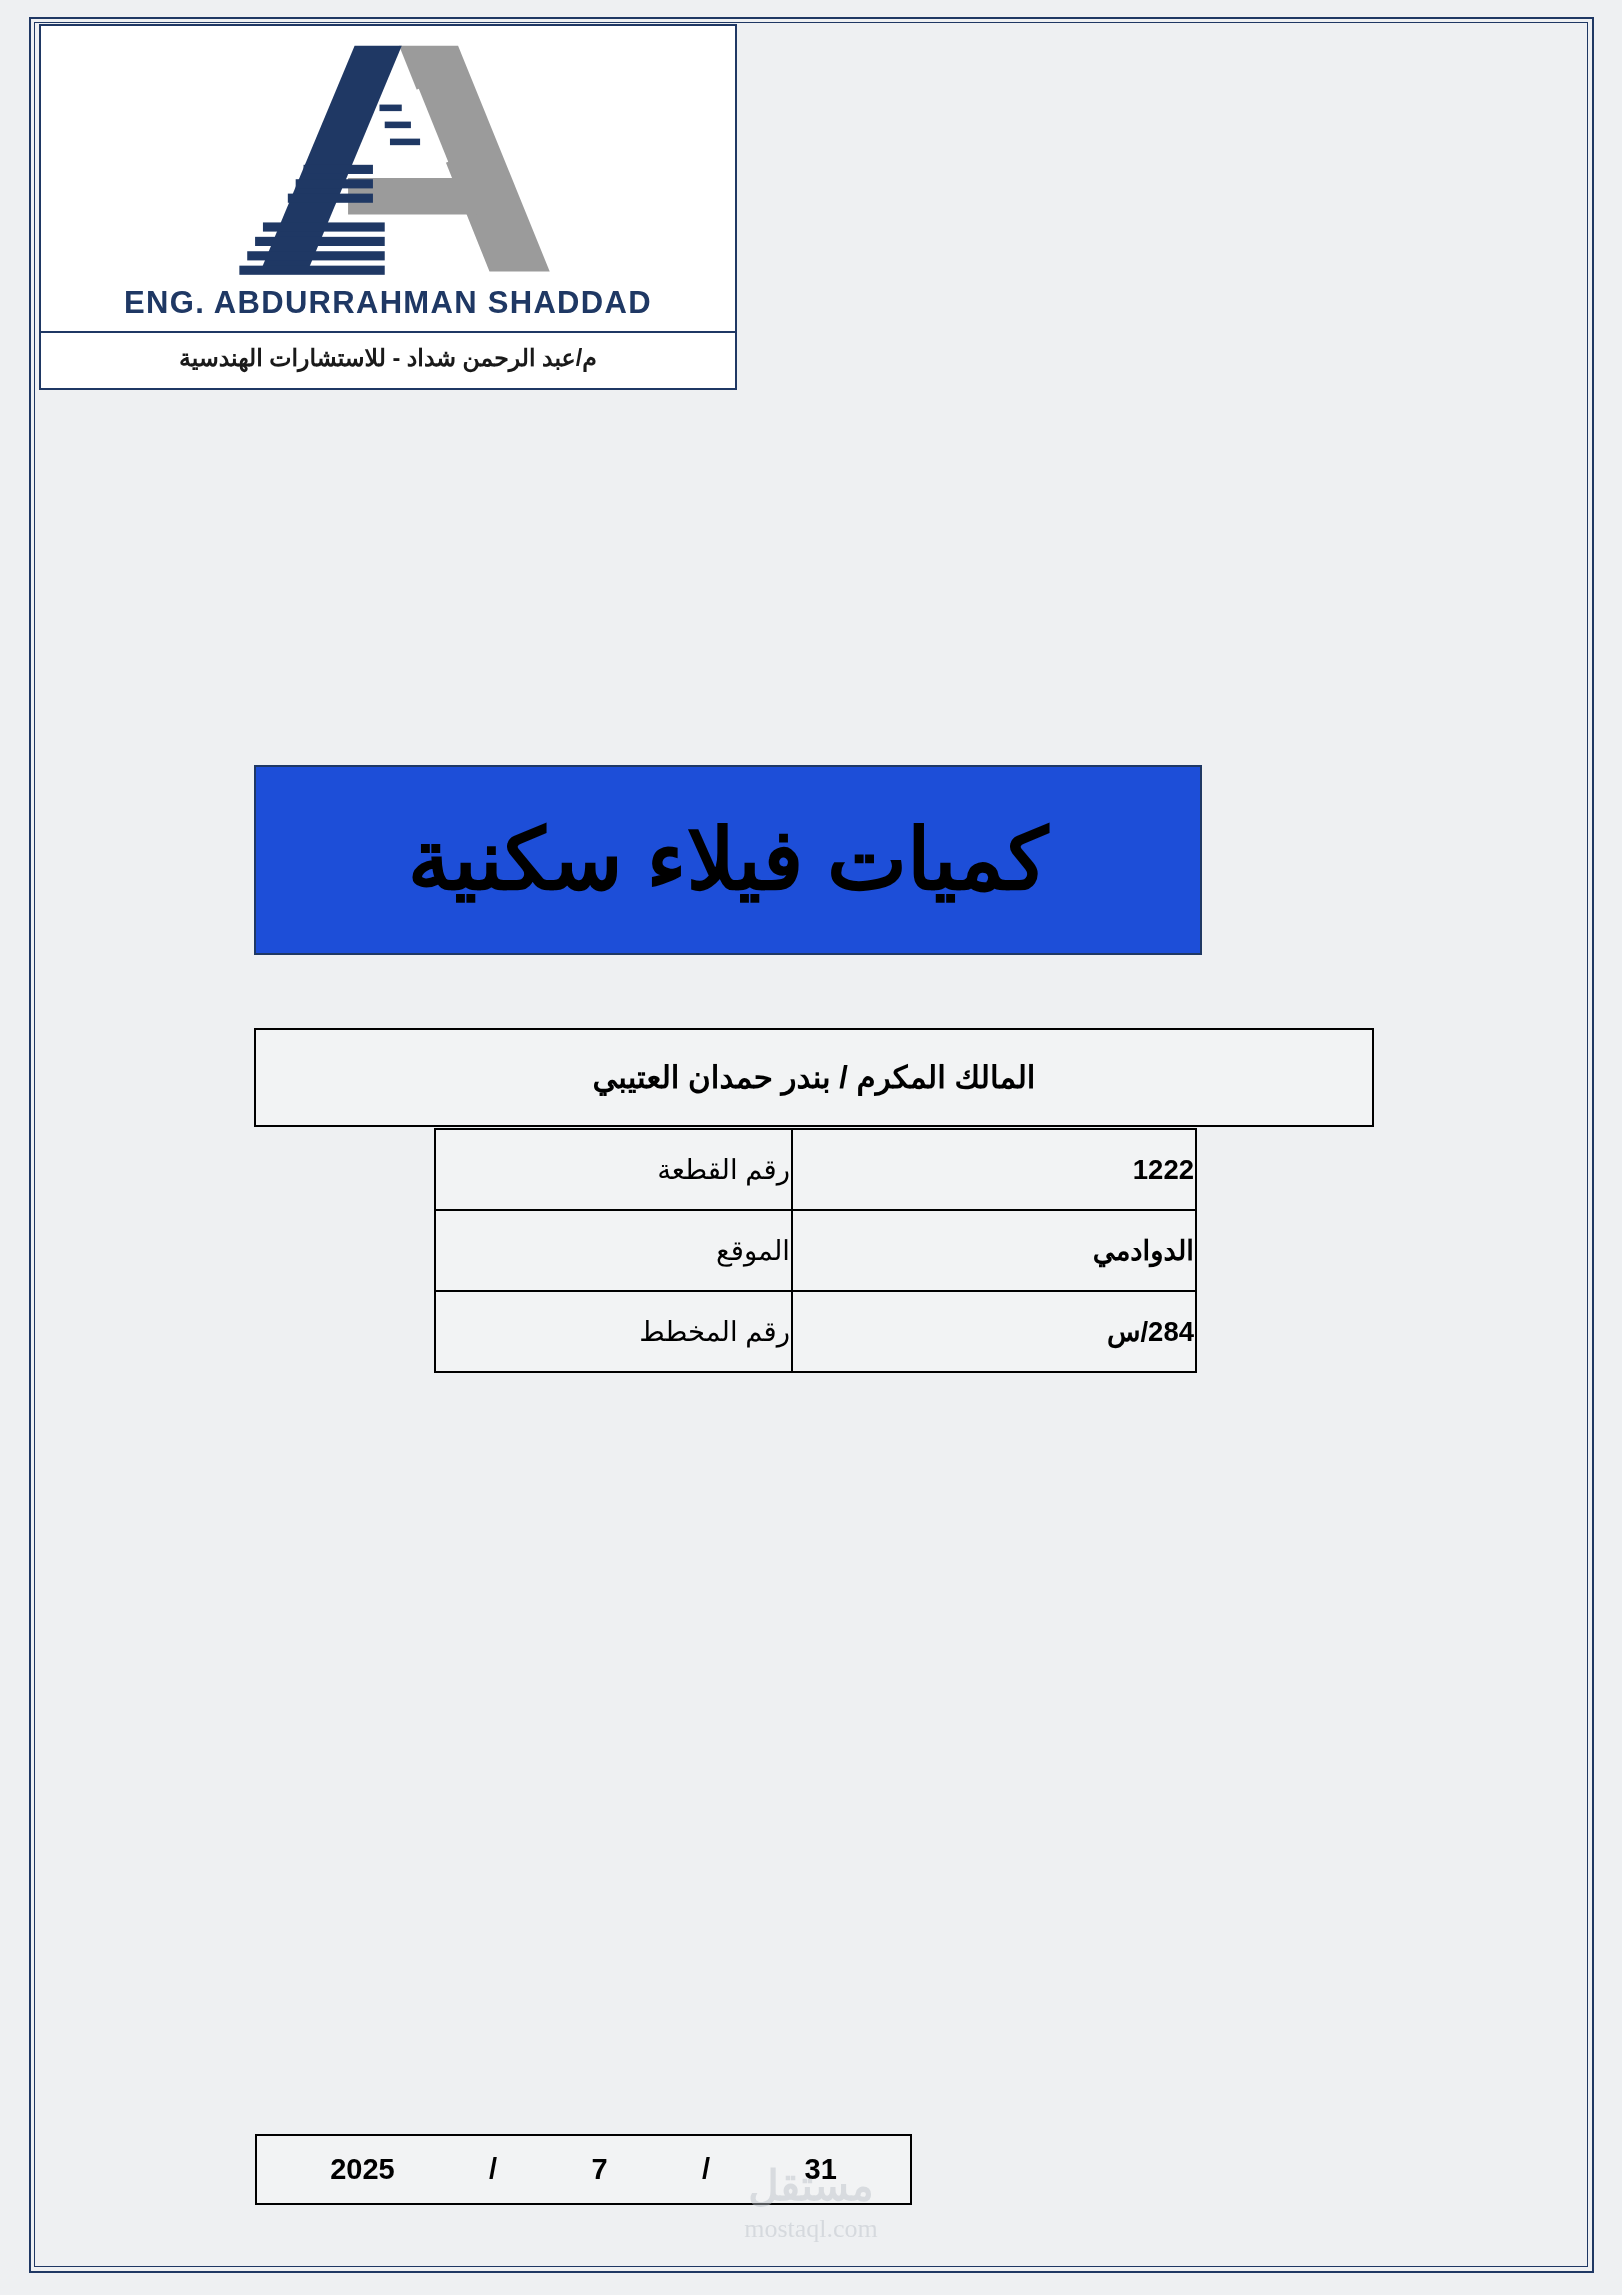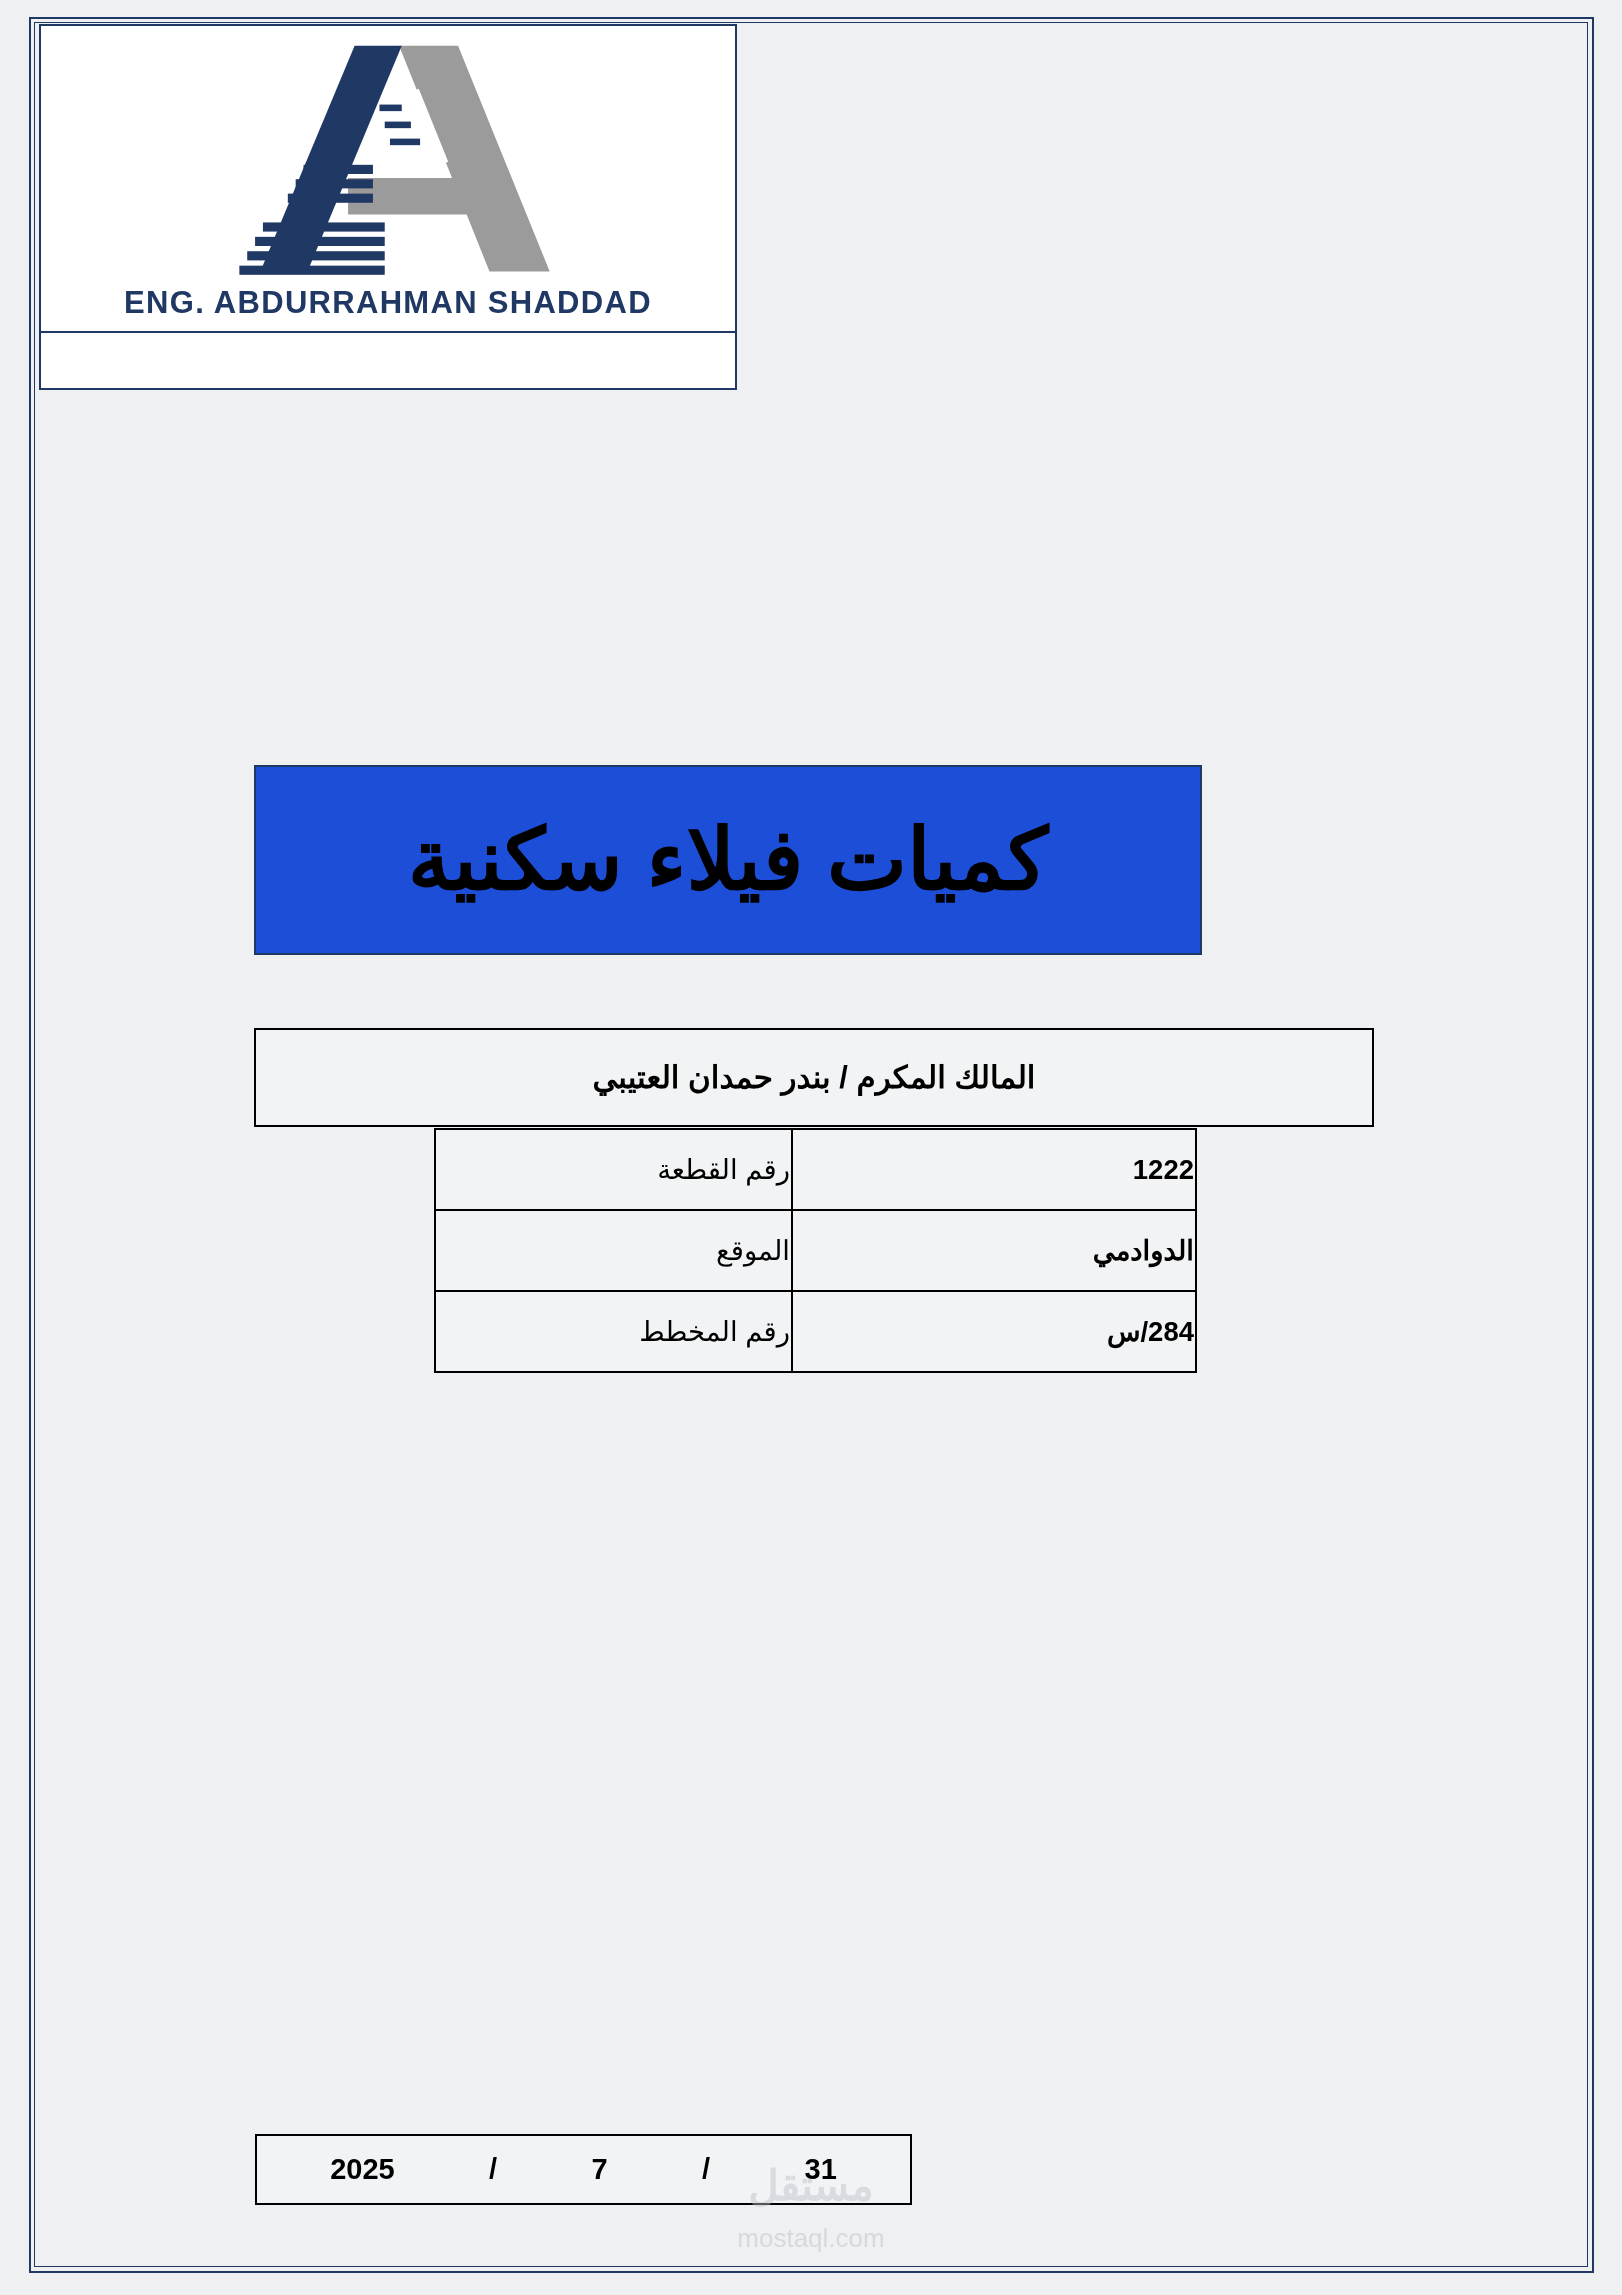--- a/index.html
+++ b/index.html
@@ -204,25 +204,25 @@
     pointer-events: none;
   }
   .watermark .wm-ar {
     font-family: "Liberation Sans", sans-serif;
     font-weight: bold;
     font-size: 42px;
     color: #b9bfc6;
     line-height: 1;
   }
   .watermark .wm-en {
-    font-family: Liberation Sans, sans-serif;
+    font-family: Liberation Serif, serif;
     font-size: 26px;
     color: #b9bfc6;
     direction: ltr;
-    margin-top: 16px;
+    margin-top: 7px;
   }
 </style>
 </head>
 <body>
 
 <div class="page">
 
   <div class="page-frame"></div>
   <div class="page-frame-inner"></div>
 
@@ -250,20 +250,21 @@
         <rect x="448" y="146" width="40" height="10"></rect>
         <rect x="456" y="172" width="46" height="10"></rect>
       </g>
 
       <g fill="#ffffff">
         <rect x="500" y="96" width="120" height="6" transform="rotate(68 500 96)"></rect>
       </g>
     </svg>
     <div class="logo-en">ENG. ABDURRAHMAN SHADDAD</div>
     <div class="logo-divider"></div>
+    <div class="logo-ar">م/عبد الرحمن شداد - للاستشارات الهندسية</div>
   </div>
 
   <div class="title-banner">
     <div class="title-text">كميات فيلاء سكنية</div>
   </div>
 
   <div class="owner-box">
     <div class="owner-text">المالك المكرم / بندر حمدان العتيبي</div>
   </div>
 

